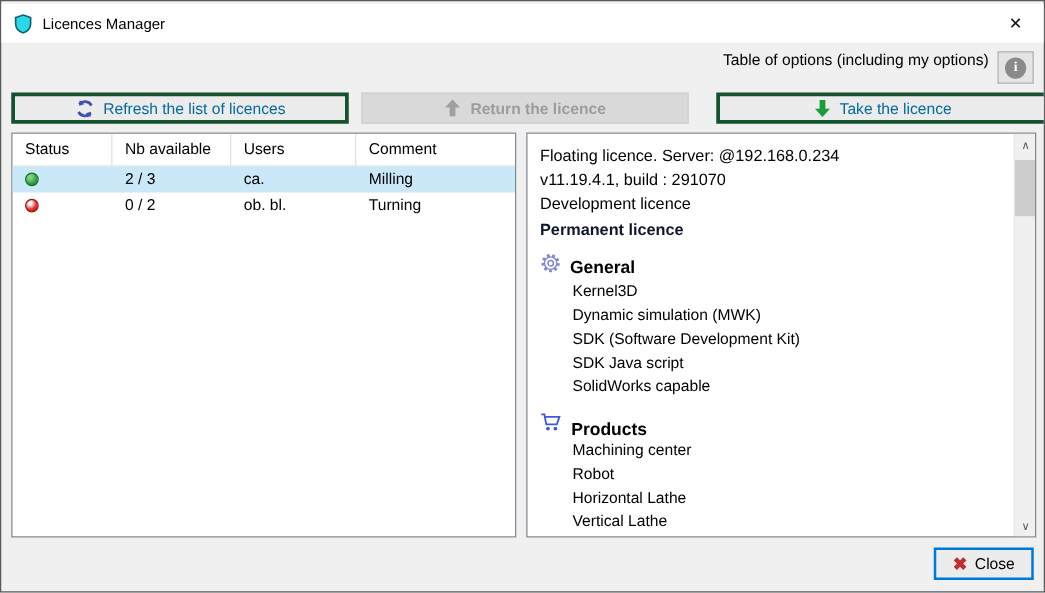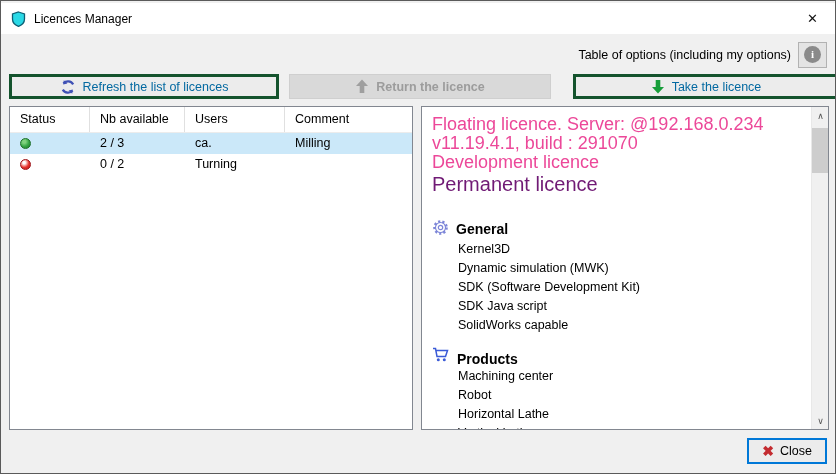--- a/index.html
+++ b/index.html
@@ -16,21 +16,21 @@
   .titlebar .app-icon { margin-left:10px; width:15px; height:16px; display:flex; }
   .titlebar .title { margin-left:8px; font-size:12px; color:#000; }
   .titlebar .win-close {
     position:absolute; right:0; top:0; width:45px; height:31px;
     display:flex; align-items:center; justify-content:center;
     font-size:13px; color:#111; cursor:default;
   }
   
   .options-row {
     position:absolute; top:40px; right:8px; height:27px;
-    display:flex; align-items:center;
+    display:flex; 
   }
   .options-label { font-size:12.5px; color:#000; margin-right:7px; }
   .info-button {
     width:29px; height:26px; background:#e4e4e4; border:1px solid #b2b2b2;
     display:flex; align-items:center; justify-content:center;
   }
   .info-glyph {
     width:17px; height:17px; border-radius:50%; background:#8a8a8a;
     color:#fff; font-size:11px; font-weight:bold; line-height:17px;
     text-align:center; font-family:"Liberation Serif", serif;
@@ -70,22 +70,22 @@
                border:1px solid #9d1016; }
   
   .details-panel {
     position:absolute; left:420px; top:105px; width:408px; height:324px;
     background:#ffffff; border:1px solid #828790; overflow:hidden;
   }
   .details-content {
     position:absolute; left:0; top:0; right:17px; bottom:0;
     padding:8px 6px 0 10px; overflow:hidden;
   }
-  .d-line { font-size:18px; color:#ec4899; height:19px; line-height:19px; }
-  .d-permanent { font-size:20px; font-weight:normal; color:#701a75; height:20px; line-height:20px; margin-top:2px; }
+  .d-line { font-size:13px; color:#000000; height:19px; line-height:19px; }
+  .d-permanent { font-size:13px; font-weight:bold; color:#0f172a; height:20px; line-height:20px; margin-top:2px; }
   .d-section-header { display:flex; align-items:center; gap:7px; height:22px; margin-top:12px; }
   .d-section-header .sec-title { font-size:14px; font-weight:bold; color:#000; }
   .d-item { font-size:12.5px; color:#000; height:19px; line-height:19px; padding-left:26px; }
   .d-section-header.products { margin-top:10px;align-items:flex-end; }
   
   .scrollbar {
     position:absolute; top:0; right:0; width:17px; height:322px;
     background:#f0f0f0; border-left:1px solid #e8e8e8;
   }
   .sb-arrow {
@@ -170,32 +170,33 @@
       </div>
       <div class="td col1">2 / 3</div>
       <div class="td col2">ca.</div>
       <div class="td col3">Milling</div>
     </div>
     <div class="trow">
       <div class="col0">
         <div class="status-dot dot-red"></div>
       </div>
       <div class="td col1">0 / 2</div>
+      <div class="td col2">ob. bl.</div>
       <div class="td col3">Turning</div>
     </div>
   </div>
 
   <div class="details-panel">
     <div class="details-content">
       <div class="d-line">Floating licence. Server: @192.168.0.234</div>
       <div class="d-line">v11.19.4.1, build : 291070</div>
       <div class="d-line">Development licence</div>
       <div class="d-permanent">Permanent licence</div>
 
-      <div class="d-section-header" style="margin-top:24px;">
+      <div class="d-section-header" style="margin-top:8px;">
         <span>
           <svg width="17" height="17" viewBox="0 0 17 17">
             <circle cx="8.5" cy="8.5" r="6" fill="none" stroke="#7d86d8" stroke-width="2.6" stroke-dasharray="2.1 2.1"></circle>
             <circle cx="8.5" cy="8.5" r="5" fill="none" stroke="#7d86d8" stroke-width="1.1"></circle>
             <circle cx="8.5" cy="8.5" r="2.2" fill="none" stroke="#7d86d8" stroke-width="1.2"></circle>
           </svg>
         </span>
         <span class="sec-title">General</span>
       </div>
       <div class="d-item">Kernel3D</div>

